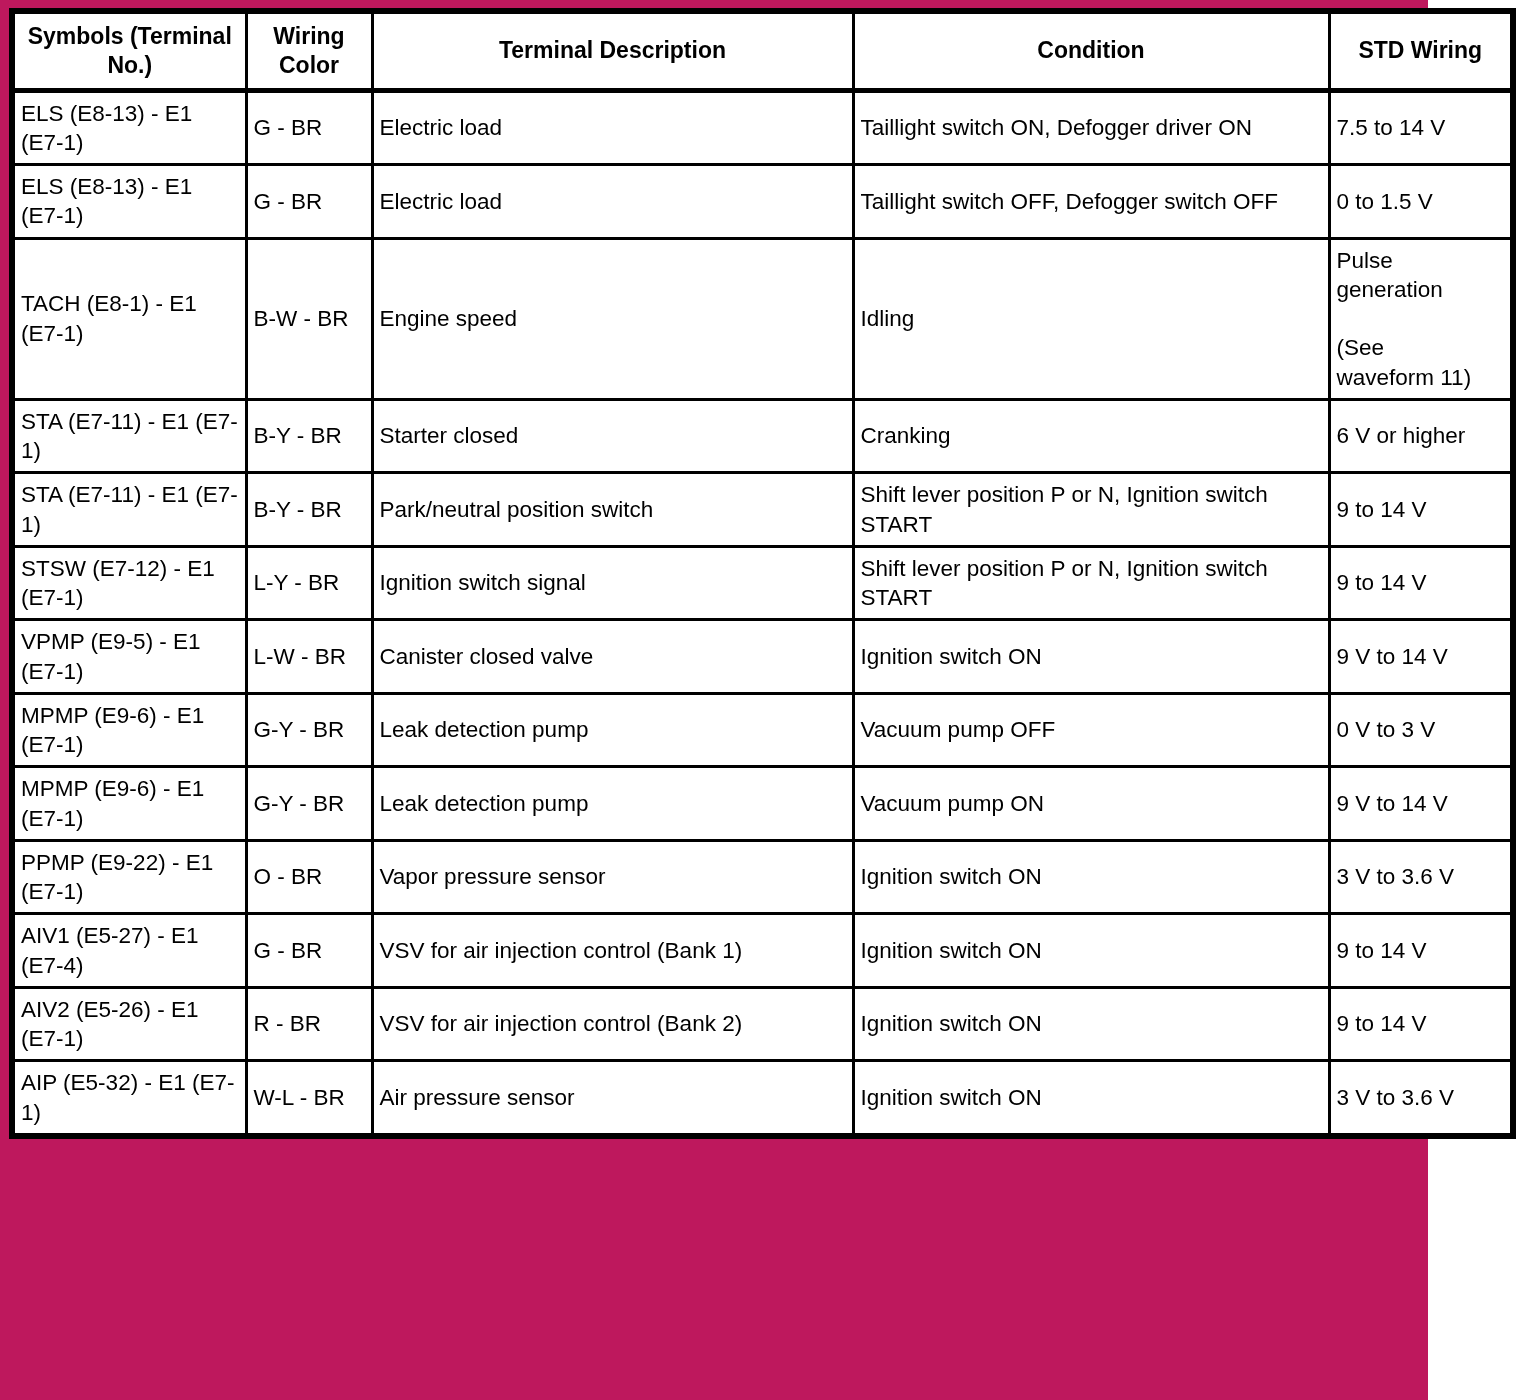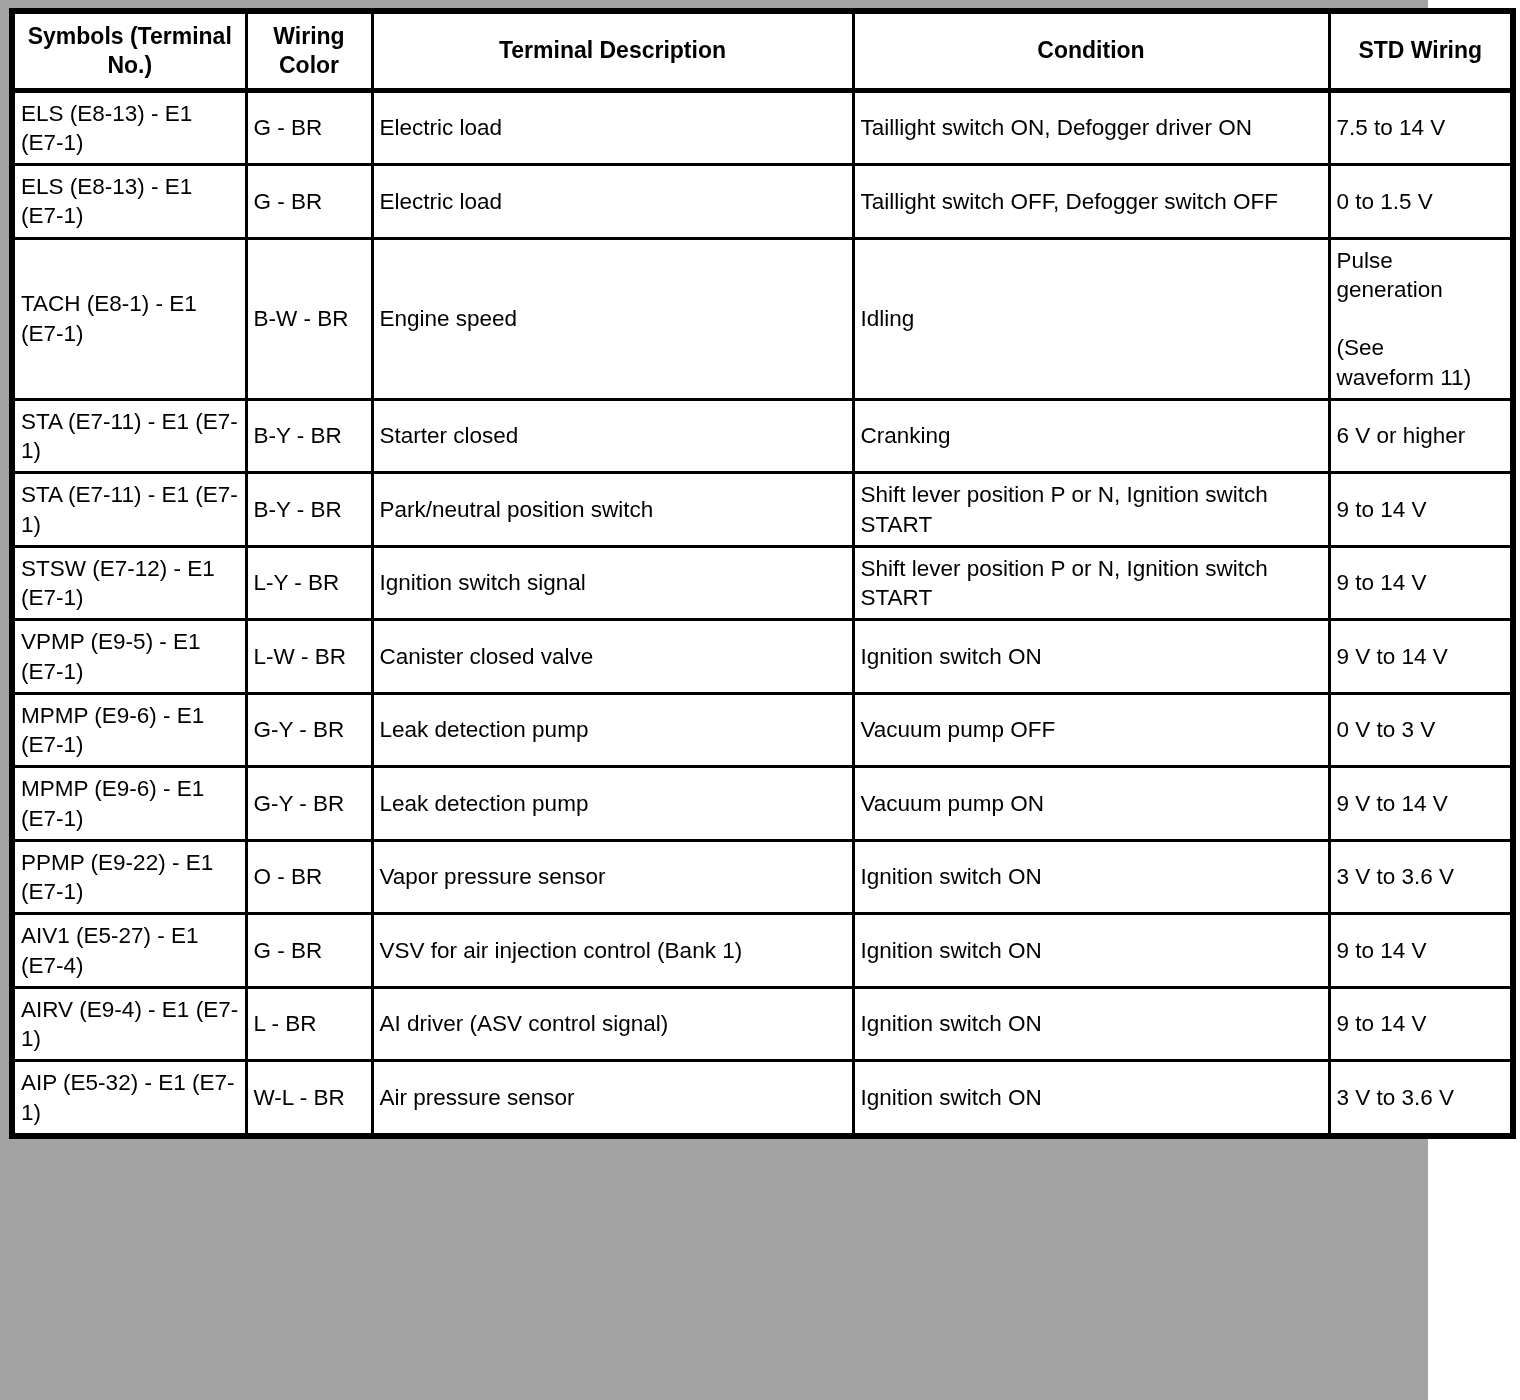--- a/index.html
+++ b/index.html
@@ -7,21 +7,21 @@
     padding: 0;
     background: #ffffff;
     font-family: "Liberation Sans", sans-serif;
     color: #000000;
   }
   .page {
     width: 1428px;
     height: 1400px;
     box-sizing: border-box;
     padding: 8px 9px;
-    background: #a3a3a3;
+    background: #be185d;
   }
   table.voltage-table {
     border-collapse: collapse;
     table-layout: fixed;
     width: 1501px;
     border: 6px solid #000000;
     background: #ffffff;
   }
   table.voltage-table th {
     border: 3px solid #000000;
@@ -148,23 +148,23 @@
           <td>3 V to 3.6 V</td>
         </tr>
         <tr>
           <td>AIV1 (E5-27) - E1 (E7-4)</td>
           <td>G - BR</td>
           <td>VSV for air injection control (Bank 1)</td>
           <td>Ignition switch ON</td>
           <td>9 to 14 V</td>
         </tr>
         <tr>
-          <td>AIRV (E9-4) - E1 (E7-1)</td>
-          <td>L - BR</td>
-          <td>AI driver (ASV control signal)</td>
+          <td>AIV2 (E5-26) - E1 (E7-1)</td>
+          <td>R - BR</td>
+          <td>VSV for air injection control (Bank 2)</td>
           <td>Ignition switch ON</td>
           <td>9 to 14 V</td>
         </tr>
         <tr>
           <td>AIP (E5-32) - E1 (E7-1)</td>
           <td>W-L - BR</td>
           <td>Air pressure sensor</td>
           <td>Ignition switch ON</td>
           <td>3 V to 3.6 V</td>
         </tr>

